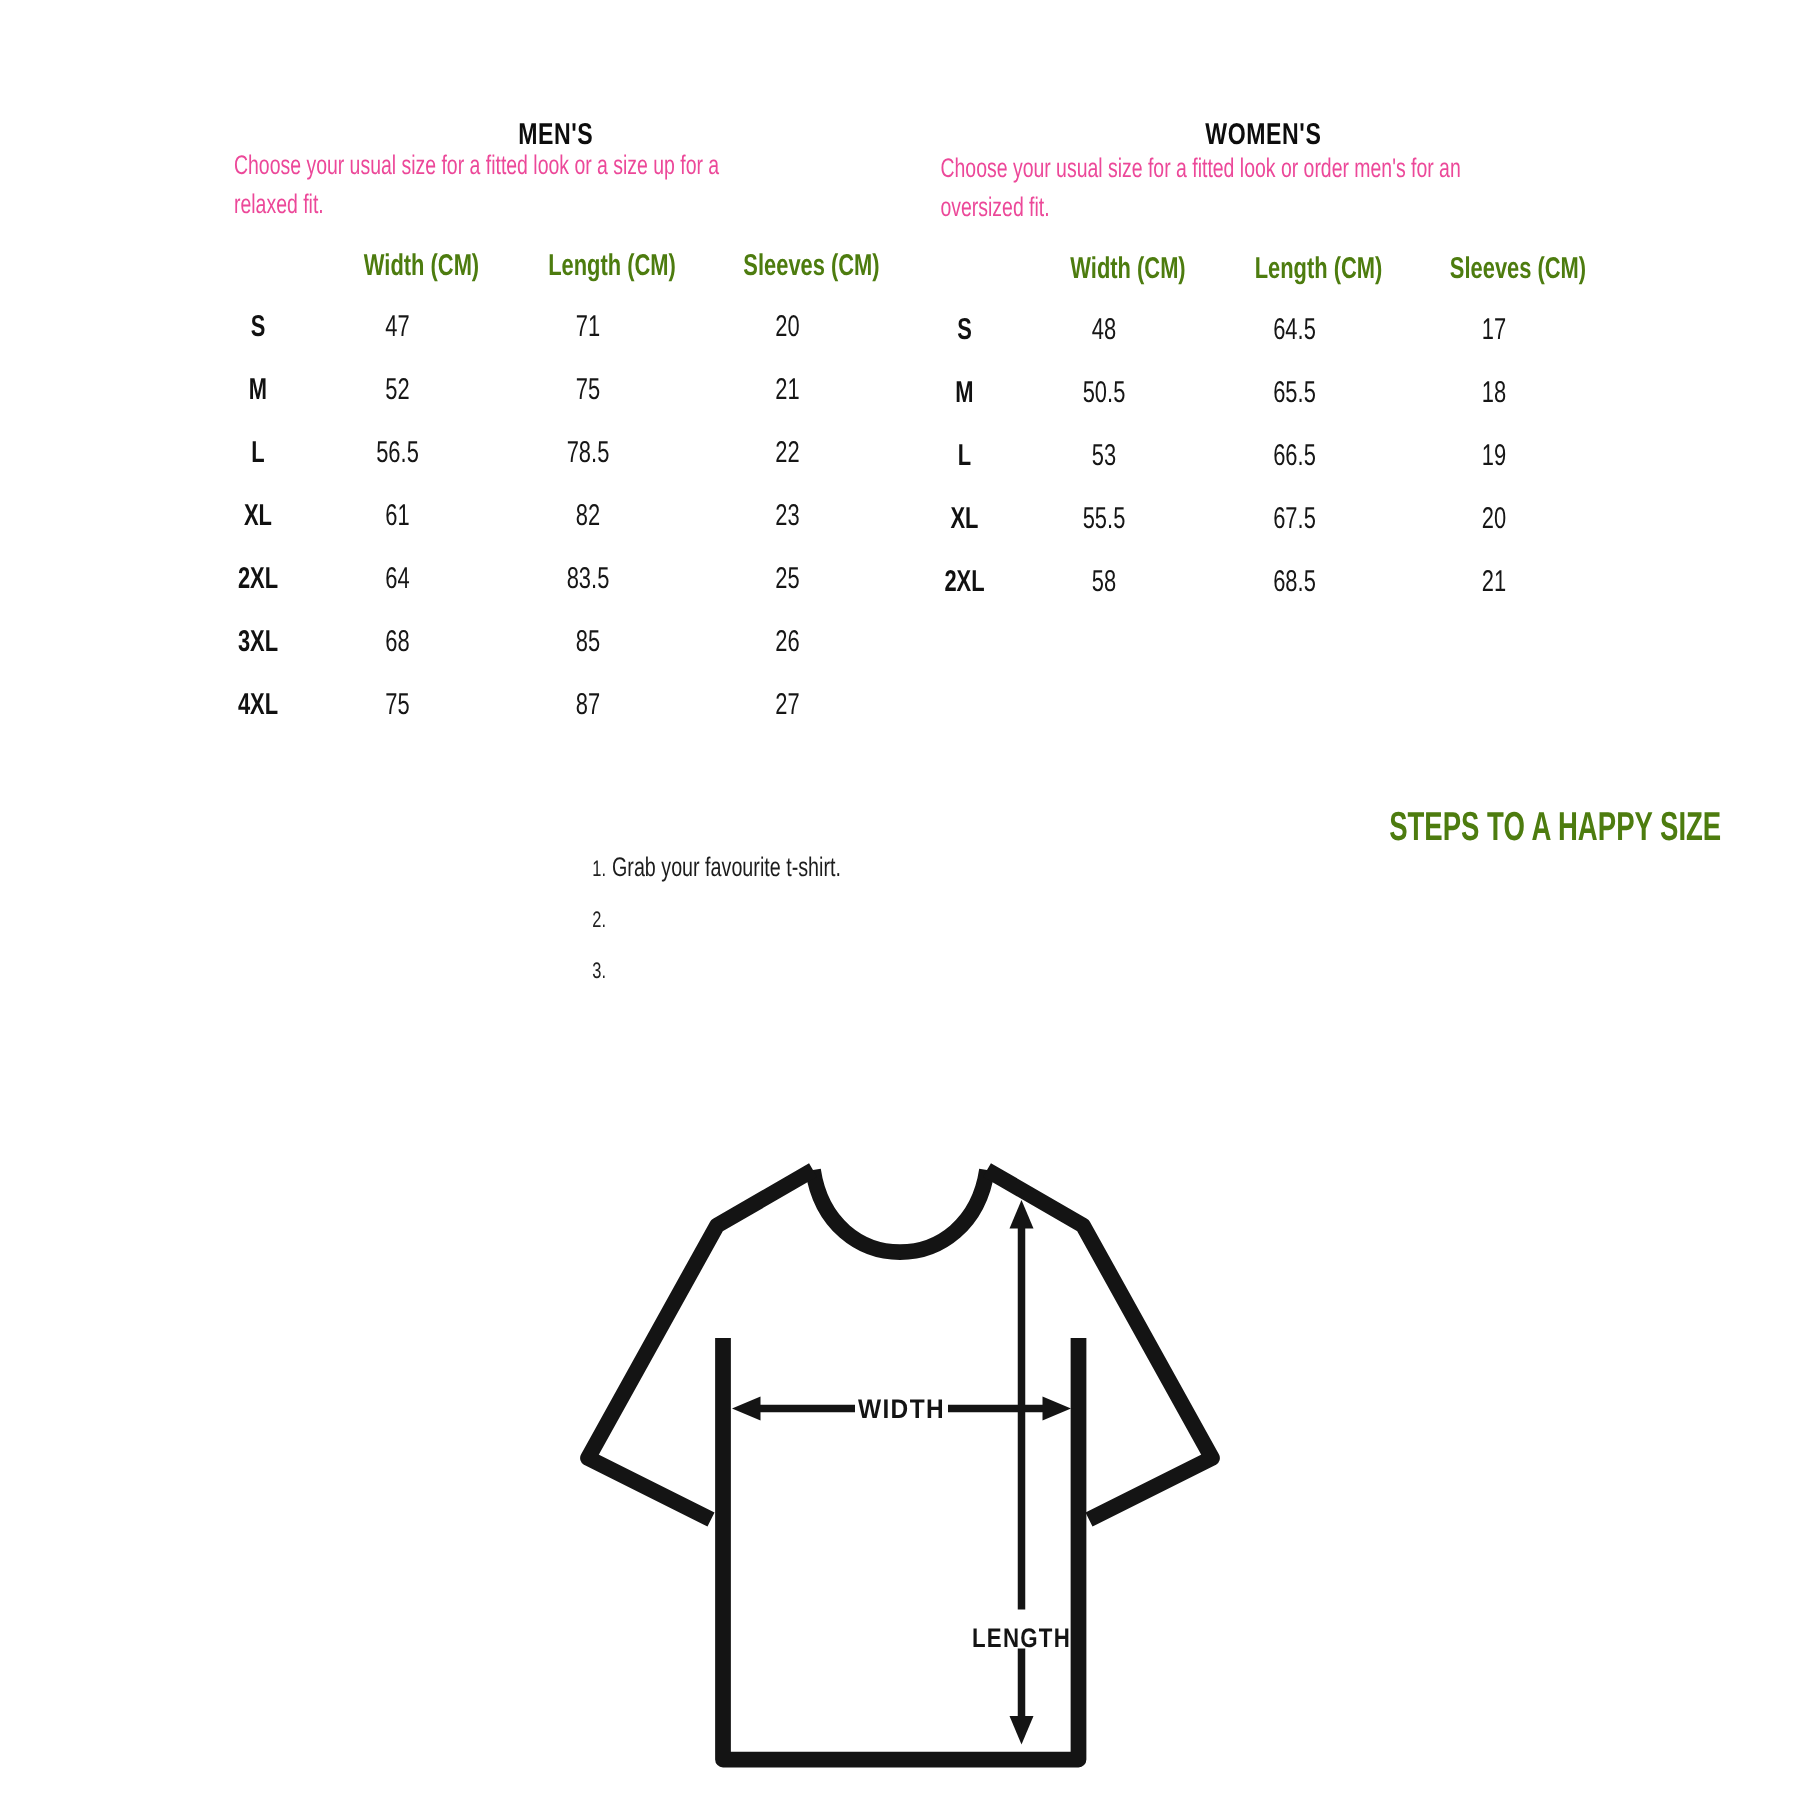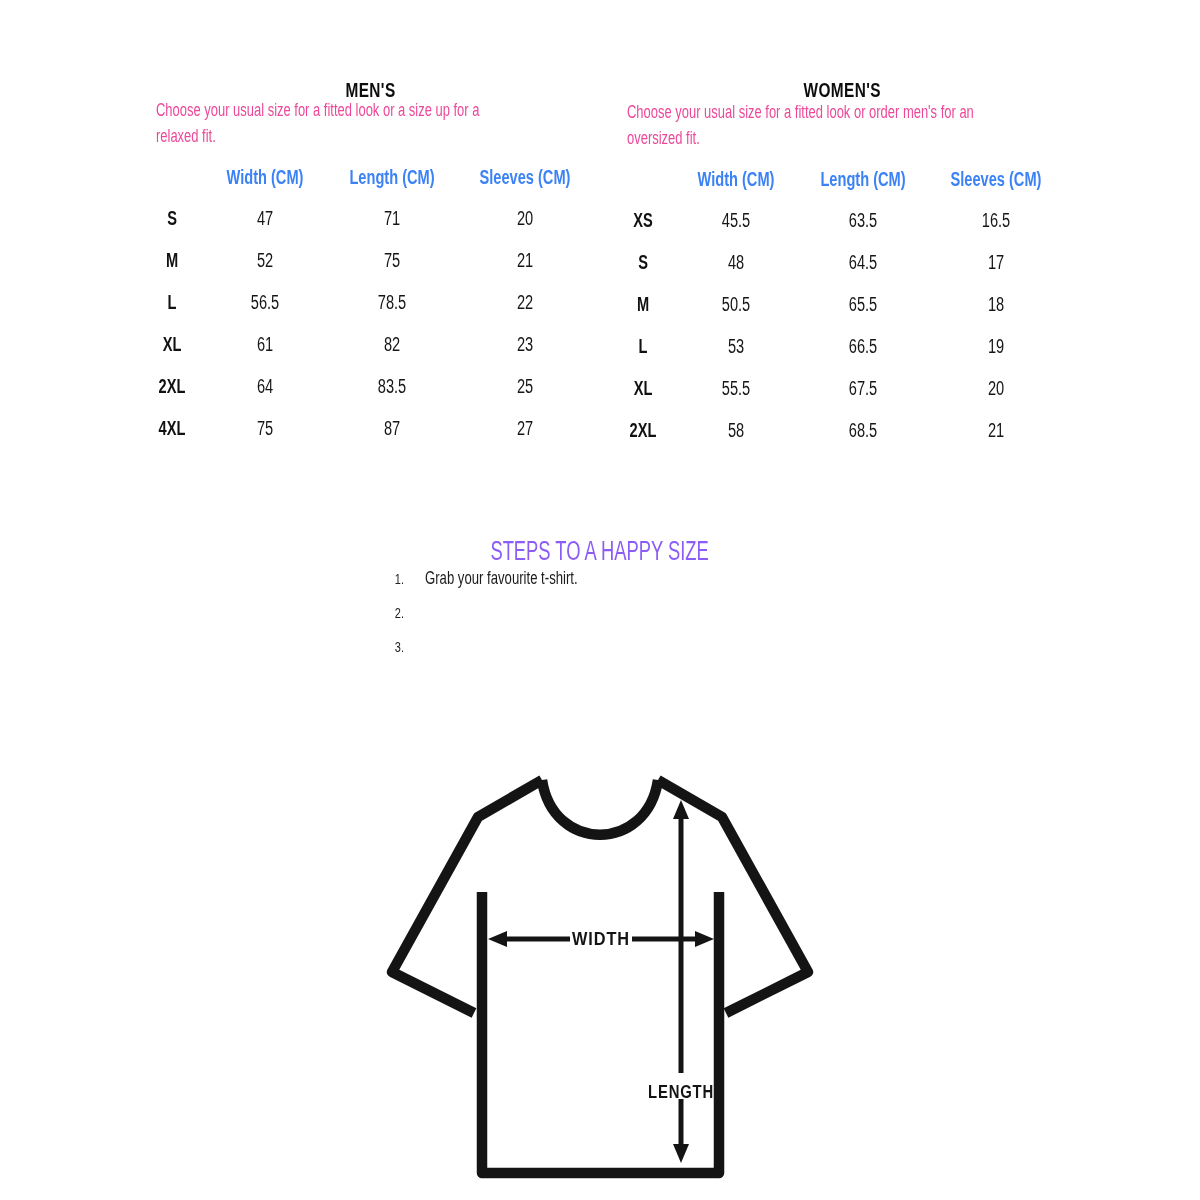--- a/index.html
+++ b/index.html
@@ -16,40 +16,40 @@
              font-size:20px;line-height:30px;font-weight:700;color:#0d0d0d;
              letter-spacing:.5px;white-space:nowrap}
   .sec-title>span{display:inline-block;transform:scaleX(.77);transform-origin:center}
 
   .sub{position:absolute;left:11px;width:470px;font-size:18px;line-height:26px;color:#ec4899}
   .sub .ln{transform:scaleX(.72);transform-origin:left center;white-space:nowrap}
   #mens-col .sub{top:39px}
   #womens-col .sub{top:41px}
 
   .thead,.trow{display:grid;grid-template-columns:54px 132px 122px 144px;width:452px}
-  .thead{position:absolute;left:0;font-size:20px;font-weight:700;line-height:20px;color:#3b82f6}
+  .thead{position:absolute;left:16px;font-size:20px;font-weight:700;line-height:20px;color:#4d7c0f}
   #mens-col .thead{top:109px}
   #womens-col .thead{top:111px}
   .rows{position:absolute;left:0}
   #mens-col .rows{top:139px}
   #womens-col .rows{top:141px}
   .trow{height:42px;font-size:20px;line-height:42px}
   .cell{text-align:center;transform:scaleX(.73);transform-origin:center;white-space:nowrap}
   .size{font-weight:700;color:#111}
 
   
   #steps{position:absolute;left:0;top:515px;width:1200px;height:200px}
-  #steps-title{position:absolute;left:0;top:0;width:100%;text-align:center;
-               font-size:27px;line-height:28px;font-weight:400;color:#8b5cf6;white-space:nowrap}
+  #steps-title{position:absolute;left:0;top:0;width:100%;text-align:right;
+               font-size:27px;line-height:28px;font-weight:700;color:#4d7c0f;white-space:nowrap}
   #steps-title>span{display:inline-block;transform:scaleX(.68);transform-origin:center}
   .steps-list{position:absolute;left:382px;top:51px;width:560px;font-size:18px;color:#1c1c1c}
   .step{display:flex;align-items:baseline;margin-bottom:9px;line-height:25px}
   .step-num{flex:none;width:22px;text-align:right;font-size:15px;
             transform:scaleX(.73);transform-origin:right center;color:#222}
-  .step-text{margin-left:21px}
+  .step-text{margin-left:4px}
   .step-line{transform:scaleX(.73);transform-origin:left center;white-space:nowrap}
   .step-line b{font-weight:700;color:#111}
 
   
   #how{position:absolute;left:0;top:724px;width:1200px;text-align:center;
        font-size:19px;line-height:22px;font-weight:700;letter-spacing:.5px;color:#0d0d0d;white-space:nowrap}
   #how>span{display:inline-block;transform:scaleX(.82);transform-origin:center}
 
   
   #diagram{position:absolute;left:384px;top:770px;width:432px;height:415px}
@@ -98,20 +98,26 @@
         <div class="cell">82</div>
         <div class="cell">23</div>
       </div>
       <div class="trow">
         <div class="cell size">2XL</div>
         <div class="cell">64</div>
         <div class="cell">83.5</div>
         <div class="cell">25</div>
       </div>
       <div class="trow">
+        <div class="cell size">3XL</div>
+        <div class="cell">68</div>
+        <div class="cell">85</div>
+        <div class="cell">26</div>
+      </div>
+      <div class="trow">
         <div class="cell size">4XL</div>
         <div class="cell">75</div>
         <div class="cell">87</div>
         <div class="cell">27</div>
       </div>
     </div>
   </section>
 
   <section class="col" id="womens-col">
     <h2 class="sec-title"><span>WOMEN'S</span></h2>
@@ -121,26 +127,20 @@
     </div>
 
     <div class="thead">
       <div class="cell"></div>
       <div class="cell">Width (CM)</div>
       <div class="cell">Length (CM)</div>
       <div class="cell">Sleeves (CM)</div>
     </div>
 
     <div class="rows">
-      <div class="trow">
-        <div class="cell size">XS</div>
-        <div class="cell">45.5</div>
-        <div class="cell">63.5</div>
-        <div class="cell">16.5</div>
-      </div>
       <div class="trow">
         <div class="cell size">S</div>
         <div class="cell">48</div>
         <div class="cell">64.5</div>
         <div class="cell">17</div>
       </div>
       <div class="trow">
         <div class="cell size">M</div>
         <div class="cell">50.5</div>
         <div class="cell">65.5</div>

